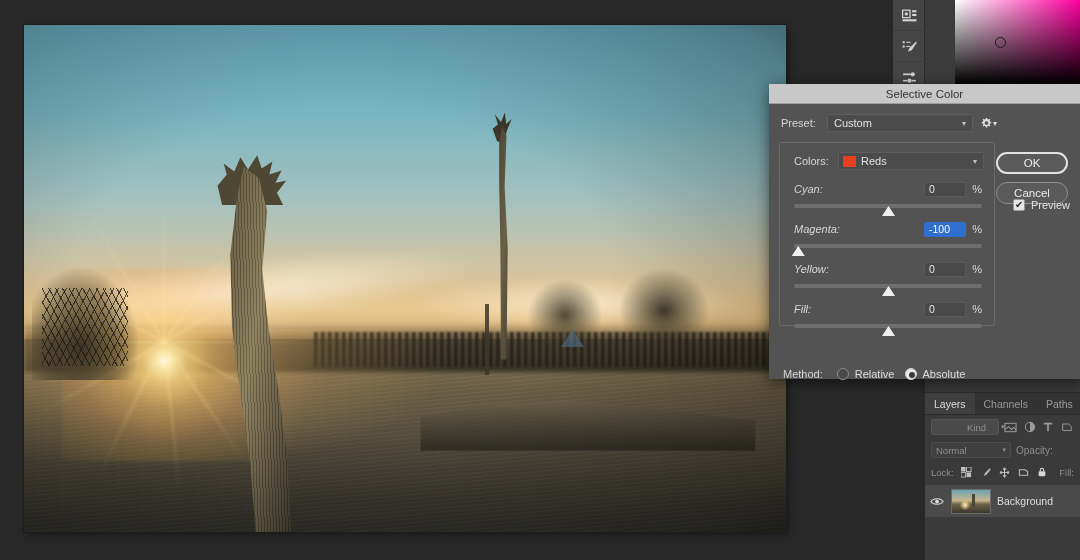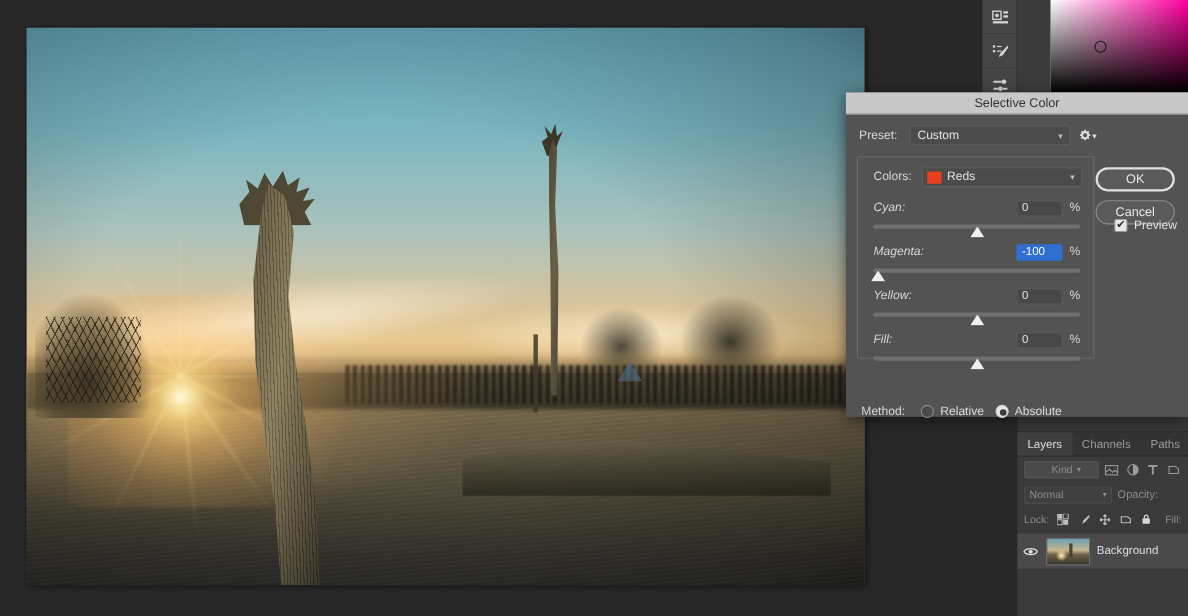--- a/index.html
+++ b/index.html
@@ -219,21 +219,21 @@
     border-bottom:1px solid #2a2a2a;
   }
   .ltab{
     display:flex; align-items:center; padding:0 9px; font-size:10.5px; color:#9a9a9a;
   }
   .ltab.active{ background:#3f3f3f; color:#dcdcdc;text-align:center; }
   #layers-filter{
     display:flex; align-items:center; height:24px; padding:0 6px; gap:5px;
   }
   #kind-select{
-    display:flex; align-items:center; gap:4px;
+    display:flex; align-items:center; gap:15px;
     width:68px; height:16px; background:#4a4a4a; border:1px solid #555;
     border-radius:2px; padding:0 20px; color:#8f8f8f; font-size:9.5px;
   }
   #kind-select .carret{ margin-left:auto; font-size:7px; color:#8f8f8f; }
   .filter-ico{
     width:15px; height:15px; display:flex; align-items:center; justify-content:center;
     color:#9b9b9b;
   }
   #blend-row{
     display:flex; align-items:center; height:22px; padding:0 6px; gap:5px;

